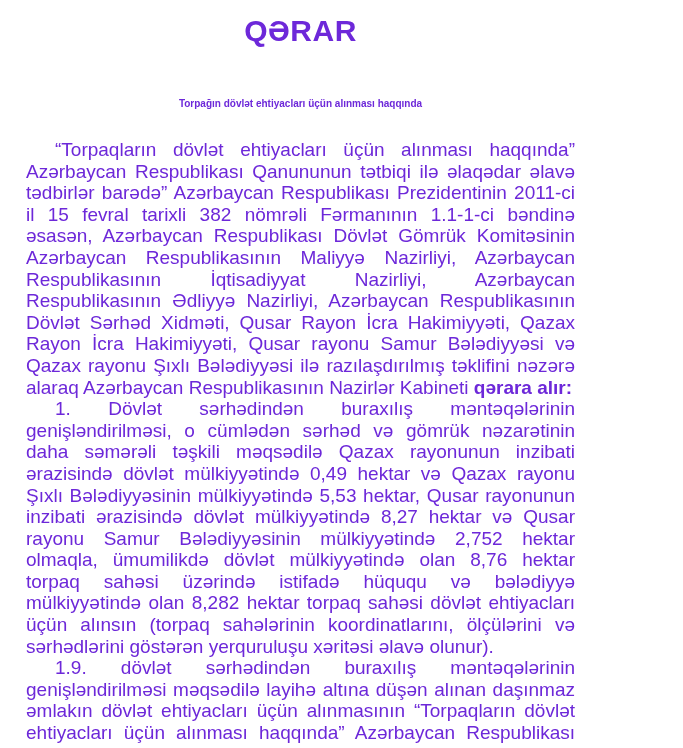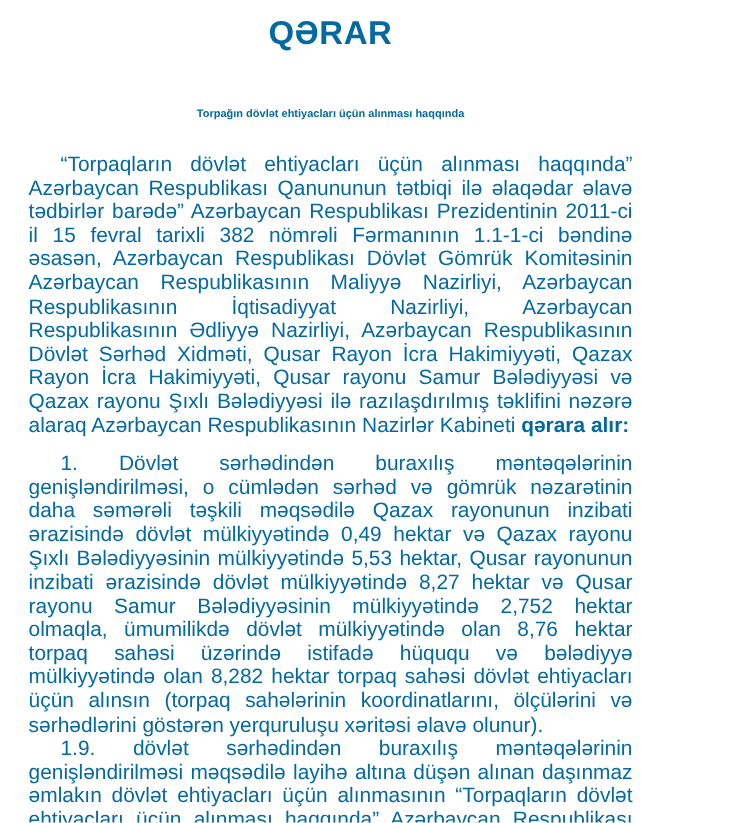--- a/index.html
+++ b/index.html
@@ -5,21 +5,21 @@
   html, body {
     margin: 0;
     padding: 0;
     background: #ffffff;
   }
   .page {
     position: relative;
     width: 601px;
     height: 748px;
     background: #ffffff;
-    color: #0369a1;
+    color: #6d28d9;
     font-family: "Liberation Sans", sans-serif;
     overflow: hidden;
     box-sizing: border-box;
   }
   .doc-title {
     padding-top: 13px;
     text-align: center;
     font-size: 30px;
     line-height: 35px;
     font-weight: bold;
@@ -36,21 +36,21 @@
     margin: 26px 26px 0 26px;
     font-size: 19px;
     line-height: 21.6px;
     text-align: justify;
   }
   .doc-body p {
     margin: 0;
     padding: 0;
     text-indent: 29px;
   }
-  p.clause-1 { margin-top: 13px; }
+  p.clause-1 { }
   p.clause-2 { margin-top: 8px; }
   .bold { font-weight: bold; }
 </style>
 </head>
 <body>
 
 <div class="page">
 
   <div class="doc-title">QƏRAR</div>
 

